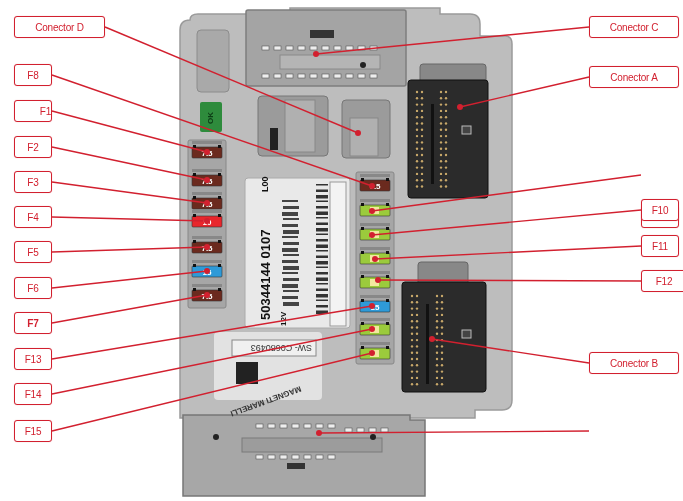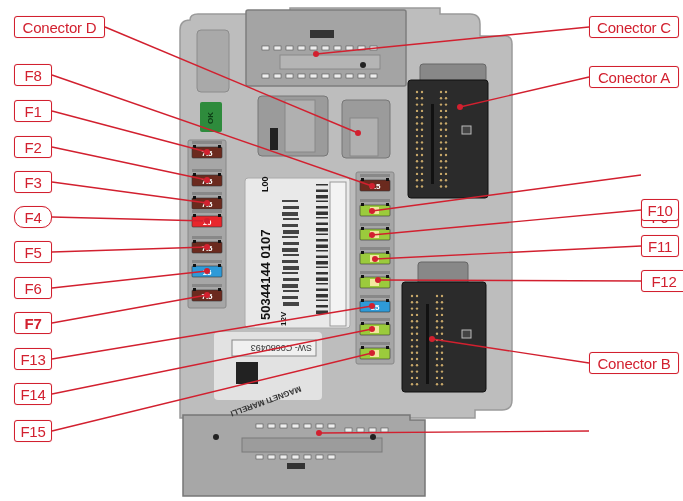--- a/index.html
+++ b/index.html
@@ -1,19 +1,19 @@
 <!DOCTYPE html>
 <html><head>
 <meta charset="utf-8">
 <style>
   html,body{margin:0;padding:0;background:#ffffff;}
   body{width:683px;height:501px;position:relative;overflow:hidden;font-family:"Liberation Sans",sans-serif;}
   #stage{position:absolute;left:0;top:0;width:683px;height:501px;}
   .callout{position:absolute;height:22px;border:1.5px solid #d2202f;border-radius:3px;background:#fff;color:#d2202f;
-    font-size:15px;line-height:22px;text-align:center;box-sizing:border-box;letter-spacing:-0.2px;box-shadow:0 0 1px rgba(210,32,47,.4);}
+    font-size:10px;line-height:22px;text-align:center;box-sizing:border-box;letter-spacing:-0.2px;box-shadow:0 0 1px rgba(210,32,47,.4);}
   svg{position:absolute;left:0;top:0;}
 </style>
 </head>
 <body>
 
 <div id="stage">
   <svg id="art" width="683" height="501" viewBox="0 0 683 501">
       <path d="M190 20 Q190 14 198 14 L290 14 L290 8 L440 8 L440 14 L470 14 Q480 14 480 24 L480 36 L505 36 Q512 36 512 44 L512 400 Q512 410 502 410 L475 410 L475 418 L180 418 L180 30 Q180 20 190 20 Z" fill="#bdbdbd" stroke="#9a9a9a" stroke-width="1.5"></path>
       <path d="M183 415 L410 415 L410 420 L425 420 L425 496 L183 496 Z" fill="#a7a7a7" stroke="#777" stroke-width="1.5"></path>
       <rect x="197" y="30" width="32" height="62" rx="4" fill="#a9a9a9" stroke="#8c8c8c"></rect>
@@ -370,24 +370,24 @@
       <line x1="641" y1="281" x2="378" y2="280" stroke="#d2202f" stroke-width="1.4"></line>
       <circle cx="378" cy="280" r="3" fill="#d2202f"></circle>
       <line x1="589" y1="363" x2="432" y2="339" stroke="#d2202f" stroke-width="1.4"></line>
       <circle cx="432" cy="339" r="3" fill="#d2202f"></circle>
       <line x1="589" y1="431" x2="319" y2="433" stroke="#d2202f" stroke-width="1.4"></line>
       <circle cx="319" cy="433" r="3" fill="#d2202f"></circle>
     </svg>
 
   <div class="callout" style="left:14px;top:16px;width:91px;">Conector D</div>
   <div class="callout" style="left:14px;top:64px;width:38px;">F8</div>
-  <div class="callout" style="left:14px;top:100px;width:38px;">F1</div>
+  <div class="callout" style="left:14px;top:100px;width:38px;text-align:right;">F1</div>
   <div class="callout" style="left:14px;top:136px;width:38px;">F2</div>
   <div class="callout" style="left:14px;top:171px;width:38px;">F3</div>
-  <div class="callout" style="left:14px;top:206px;width:38px;border-radius:10px;">F4</div>
+  <div class="callout" style="left:14px;top:206px;width:38px;">F4</div>
   <div class="callout" style="left:14px;top:241px;width:38px;">F5</div>
   <div class="callout" style="left:14px;top:277px;width:38px;">F6</div>
   <div class="callout" style="left:14px;top:312px;width:38px;font-weight:bold;">F7</div>
   <div class="callout" style="left:14px;top:348px;width:38px;">F13</div>
   <div class="callout" style="left:14px;top:383px;width:38px;text-align:center;">F14</div>
   <div class="callout" style="left:14px;top:420px;width:38px;">F15</div>
 
   <div class="callout" style="left:589px;top:16px;width:90px;">Conector C</div>
   <div class="callout" style="left:589px;top:66px;width:90px;">Conector A</div>
   <div class="callout" style="left:641px;top:164px;width:38px;margin-top:42px;">F9</div>

